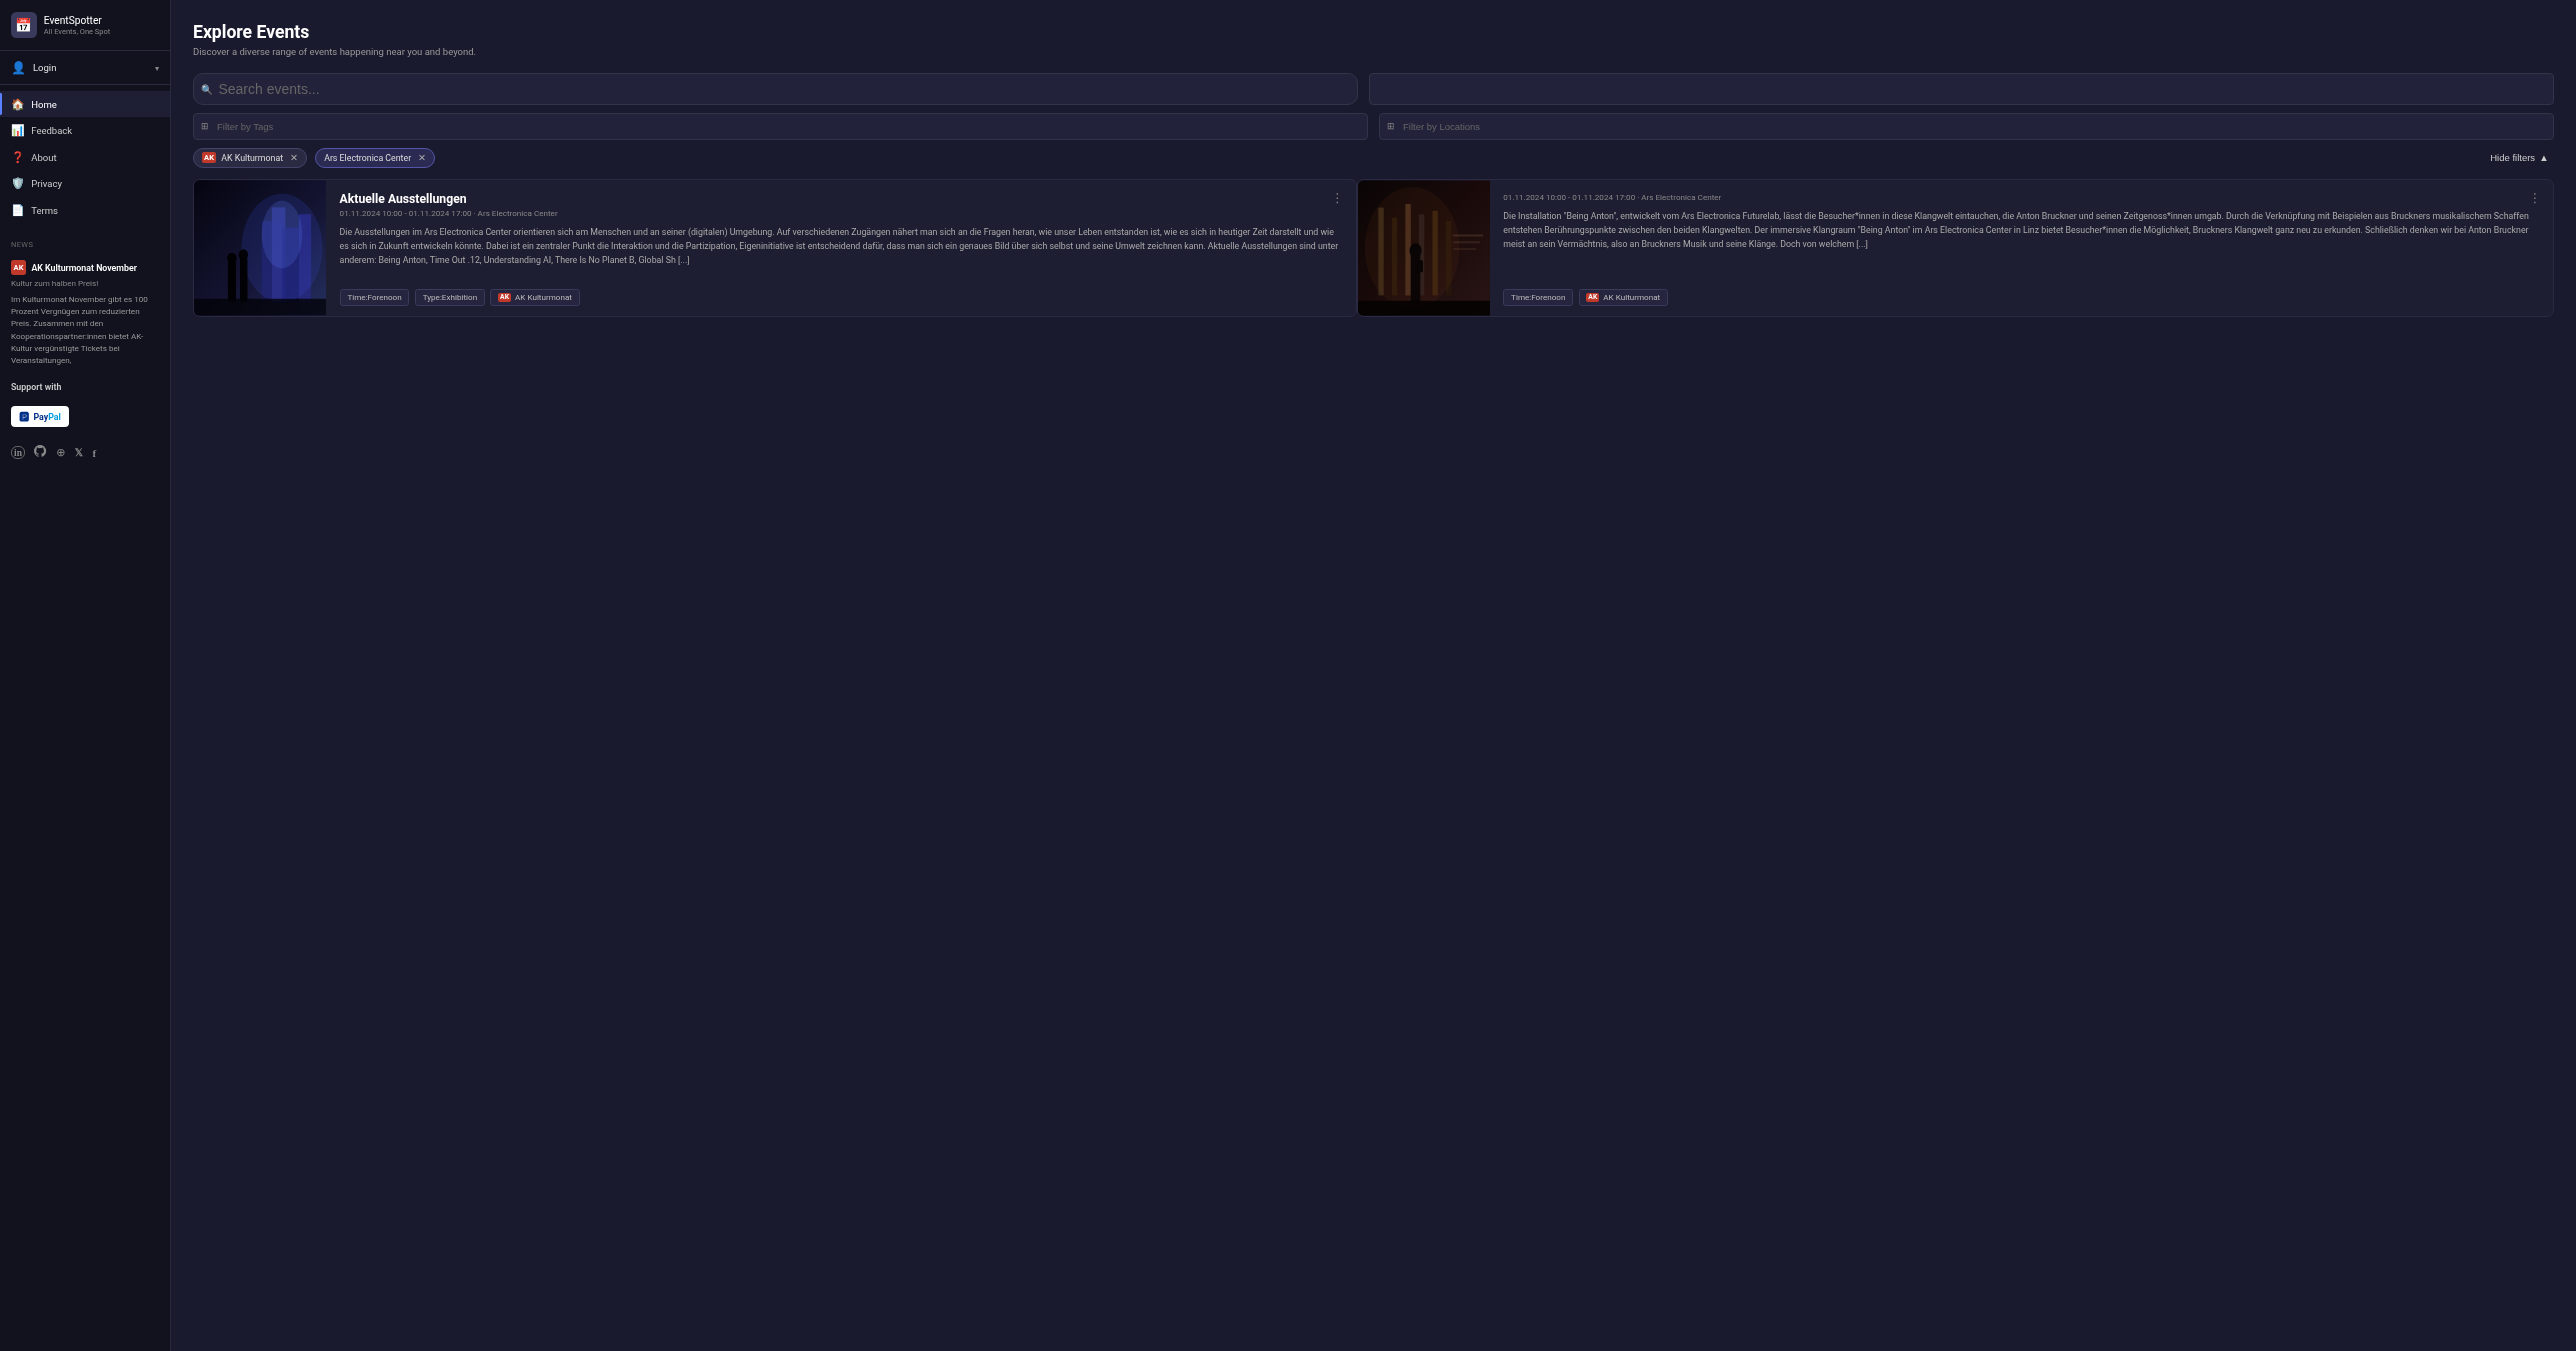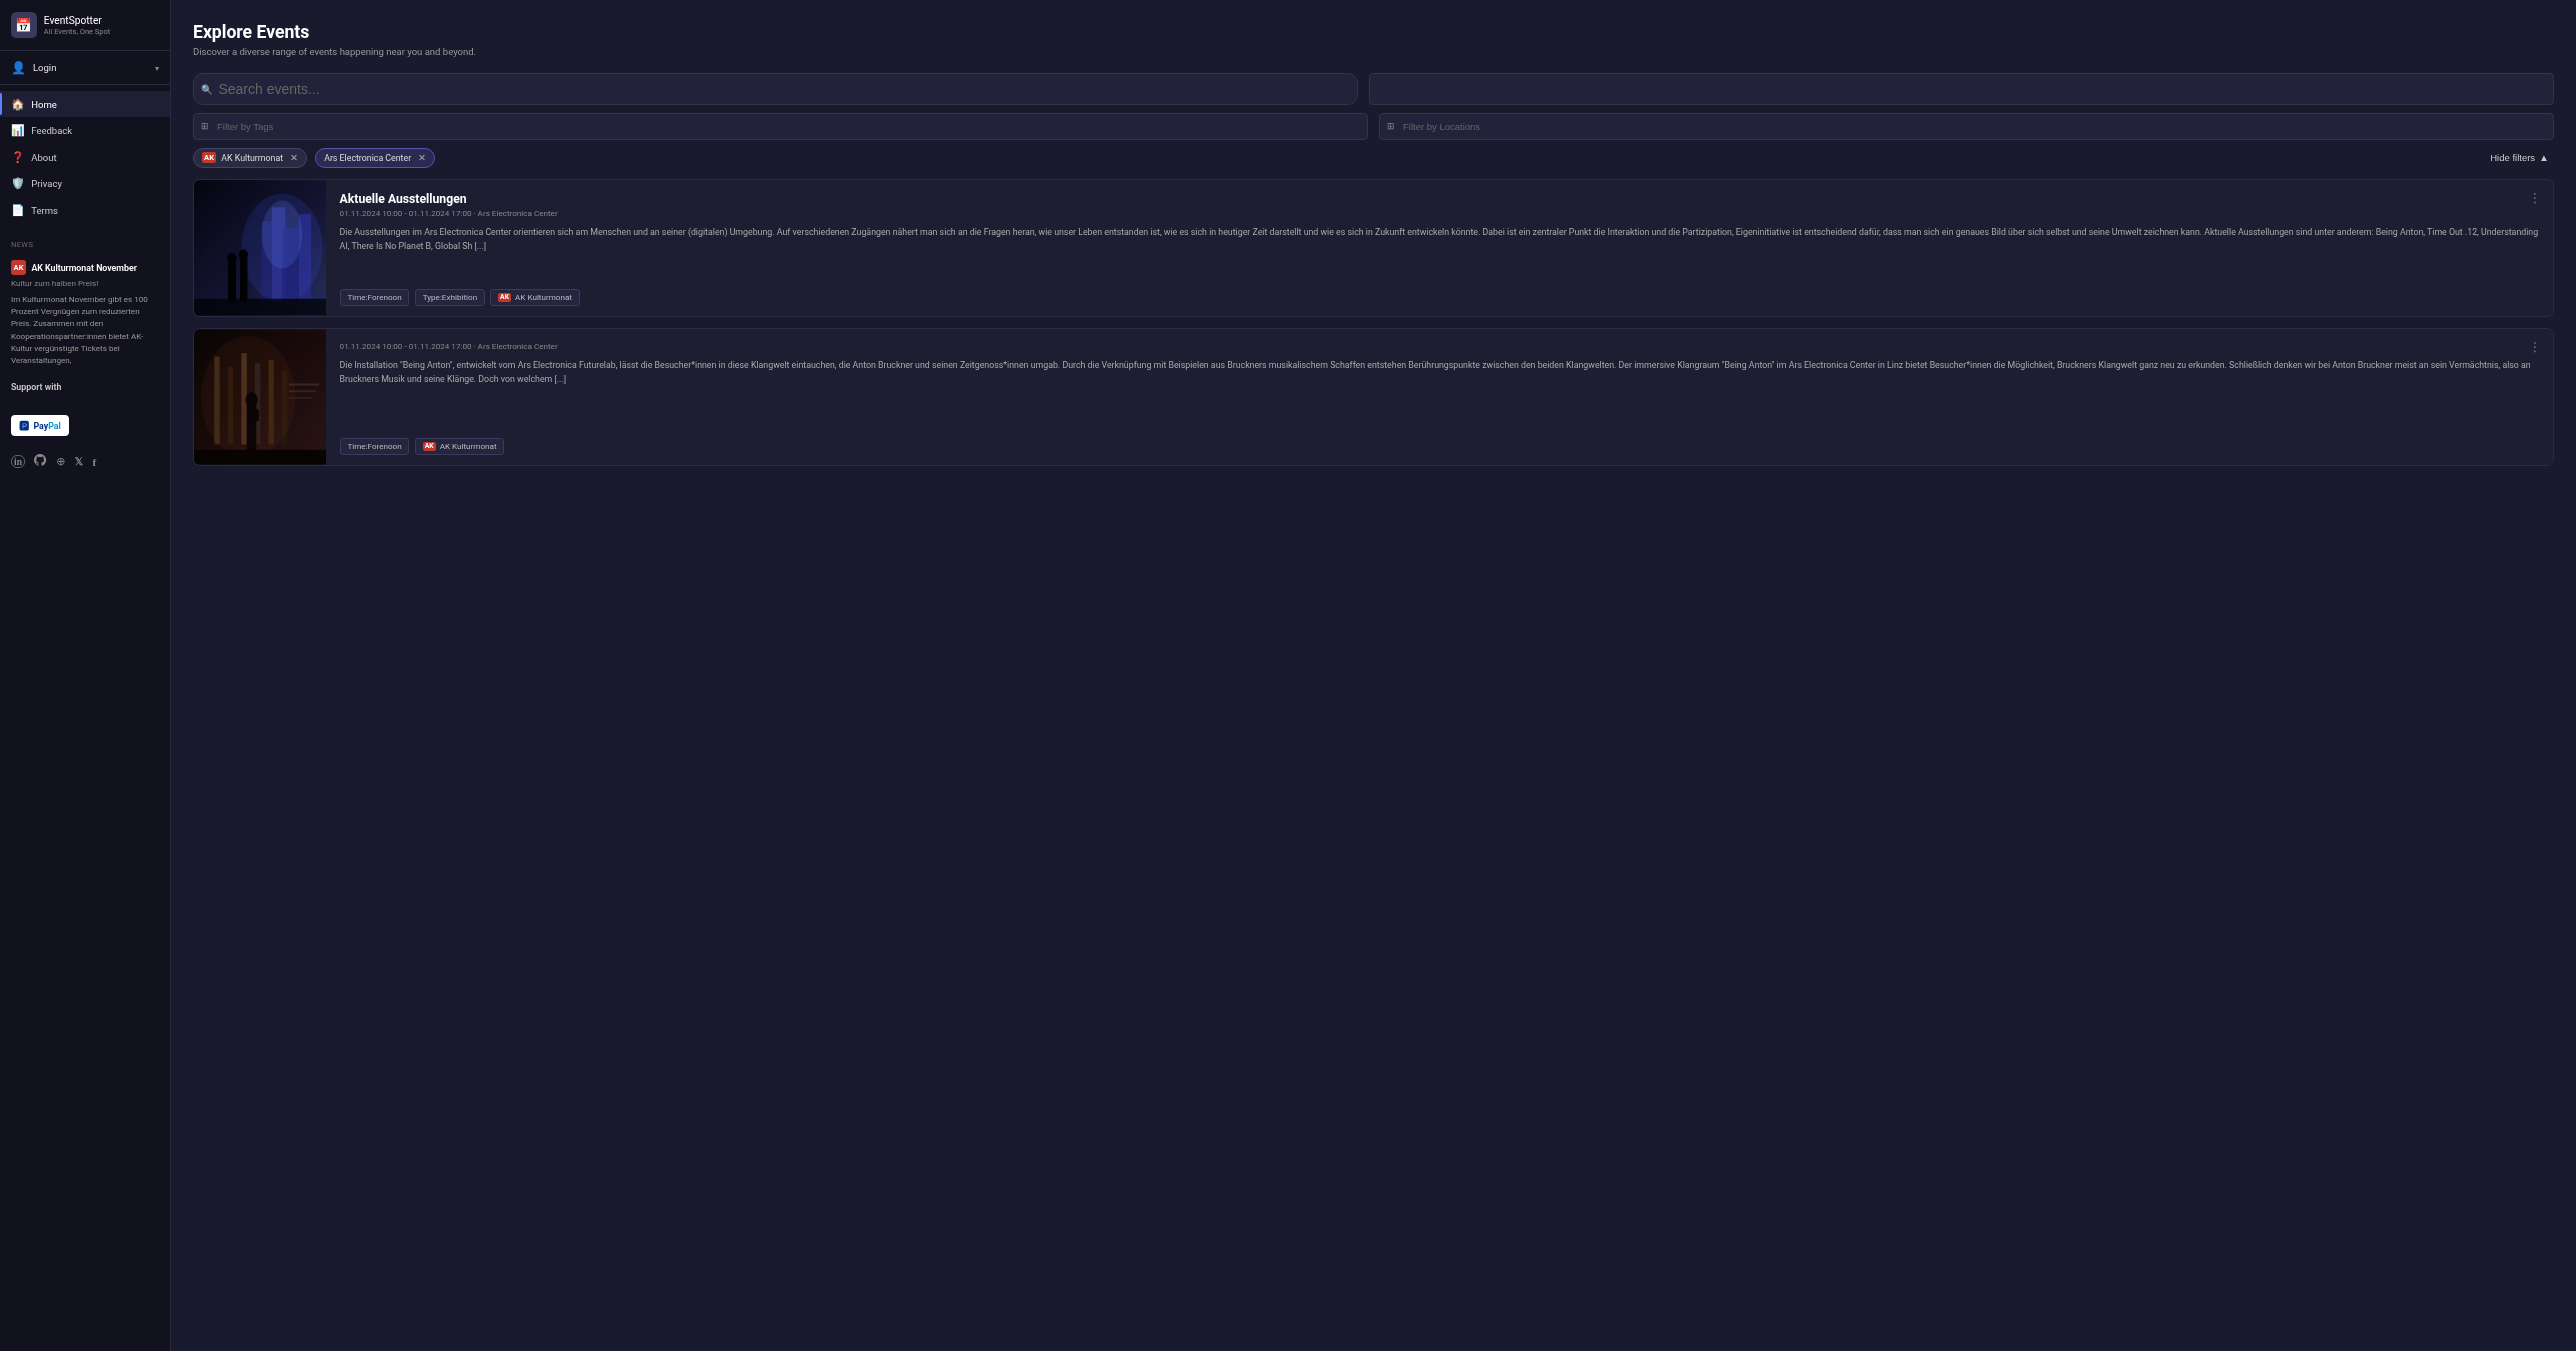--- a/index.html
+++ b/index.html
@@ -89,21 +89,21 @@
     }
 
     .news-item { padding: 6.8px 11px; }
     .news-header { display: flex; align-items: center; gap: 5.4px; margin-bottom: 2.7px; }
     .news-logo { background: #c0392b; border-radius: 2.7px; width: 15px; height: 15px; display: flex; align-items: center; justify-content: center; font-size: 7.5px; font-weight: bold; color: #fff; }
     .news-title { font-size: 8.8px; font-weight: 600; color: #fff; }
     .news-subtitle { font-size: 8.1px; color: #888; margin-bottom: 5.4px; }
     .news-body { font-size: 8.1px; color: #999; line-height: 1.5; }
 
     .support-section { padding: 9.5px 11px; }
-    .support-label { font-size: 8.8px; font-weight: 600; color: #ccc; margin-bottom: 23px; }
+    .support-label { font-size: 8.8px; font-weight: 600; color: #ccc; margin-bottom: 14px; }
     .paypal-btn {
       background: #fff;
       border-radius: 4.1px;
       padding: 4.1px 8.1px;
       display: inline-flex;
       align-items: center;
       gap: 4.1px;
       font-size: 8.8px;
       font-weight: 700;
       color: #003087;
@@ -225,21 +225,21 @@
       margin-left: auto;
       background: none;
       border: none;
       color: #ccc;
       font-size: 9.5px;
       cursor: pointer;
       padding: 2.7px 5.4px;
     }
 
     
-    .events-list { display: flex; flex-direction: column; gap: 0; }
+    .events-list { display: flex; flex-direction: row; gap: 0; }
 
     .event-card {
       background: #1e1e32;
       border: 0.7px solid #2a2a42;
       border-radius: 6.8px;
       display: flex;
       gap: 0;
       margin-bottom: 11px;
       overflow: hidden;
       position: relative;

